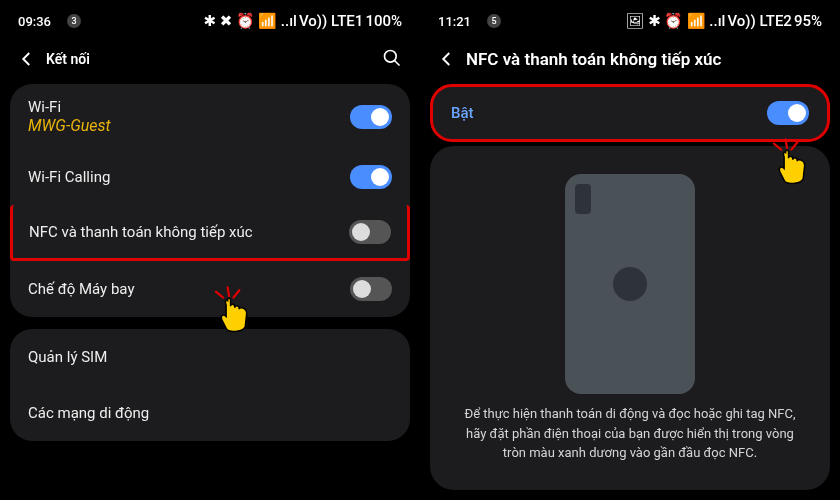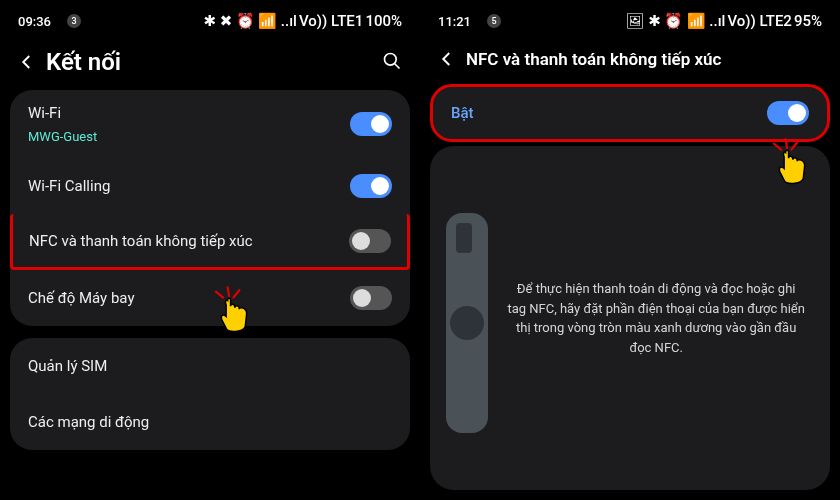--- a/index.html
+++ b/index.html
@@ -35,40 +35,40 @@
     display: flex;
     align-items: center;
     padding: 8px 6px 14px 6px;
     gap: 8px;
   }
   .back-arrow {
     width: 22px; height: 22px;
     display: flex; align-items: center; justify-content: center;
   }
   .back-arrow svg { stroke: #fff; }
-  .header-title { color: #fff; font-size: 24px; font-weight: 600; flex: 1; }
+  .header-title { color: #fff; font-size: 14px; font-weight: 600; flex: 1; }
   .search-icon { width: 22px; height: 22px; }
   .panel {
     background: #1c1c1e;
     border-radius: 22px;
     margin-bottom: 12px;
     overflow: hidden;
   }
   .row {
     display: flex;
     align-items: center;
     justify-content: space-between;
     padding: 14px 18px;
     min-height: 56px;
     position: relative;
   }
   .row + .row { border-top: 0; }
-  .row-text { display: flex; flex-direction: column; gap: 7px; flex: 1; }
+  .row-text { display: flex; flex-direction: column; gap: 0; flex: 1; }
   .row-label { color: #eee; font-size: 15px; }
-  .row-sub { color: #5eead4; font-size: 13px; }
+  .row-sub { color: #eab308; font-size: 16px; font-style: italic; }
   .toggle {
     width: 42px; height: 24px; border-radius: 12px;
     background: #555; position: relative;
     flex-shrink: 0;
   }
   .toggle.on { background: #4a8dff; }
   .toggle .knob {
     width: 18px; height: 18px; border-radius: 50%;
     background: #fff; position: absolute; top: 3px;
     transition: none;
@@ -85,21 +85,21 @@
     z-index: 10;
     pointer-events: none;
   }
   
   .nfc-panel {
     background: #1c1c1e;
     border-radius: 24px;
     padding: 18px 16px;
     flex: 1;
     display: flex;
-    flex-direction: row;
+    flex-direction: column;
     align-items: center;
     gap: 10px;
     margin-bottom: 10px;
   }
   .phone-illus {
     width: 130px; height: 220px;
     background: #4a5258;
     border-radius: 16px;
     position: relative;
     margin-top: 10px;

